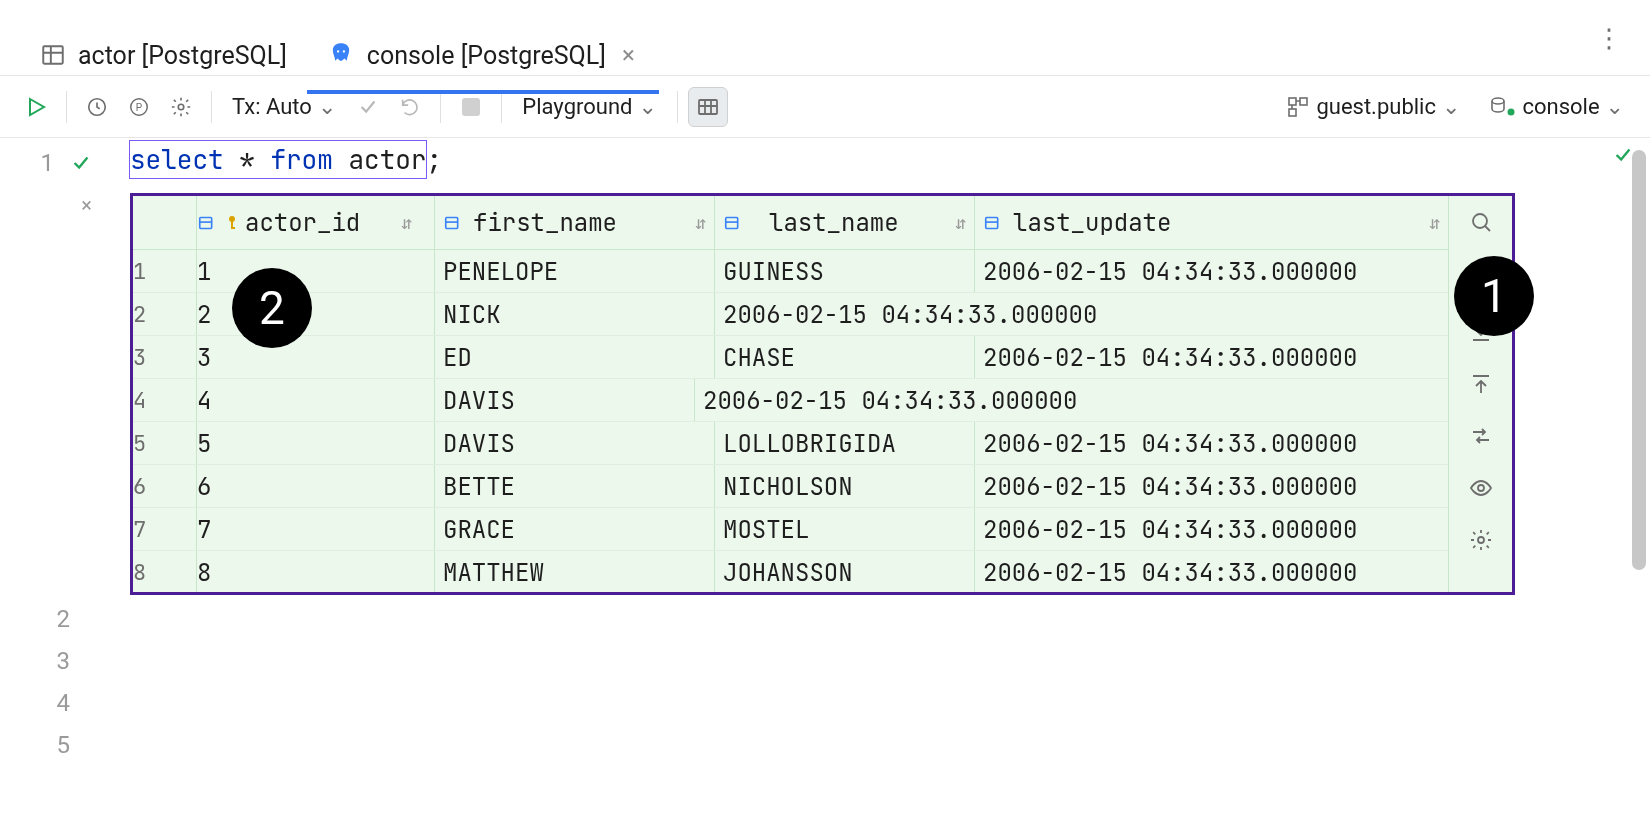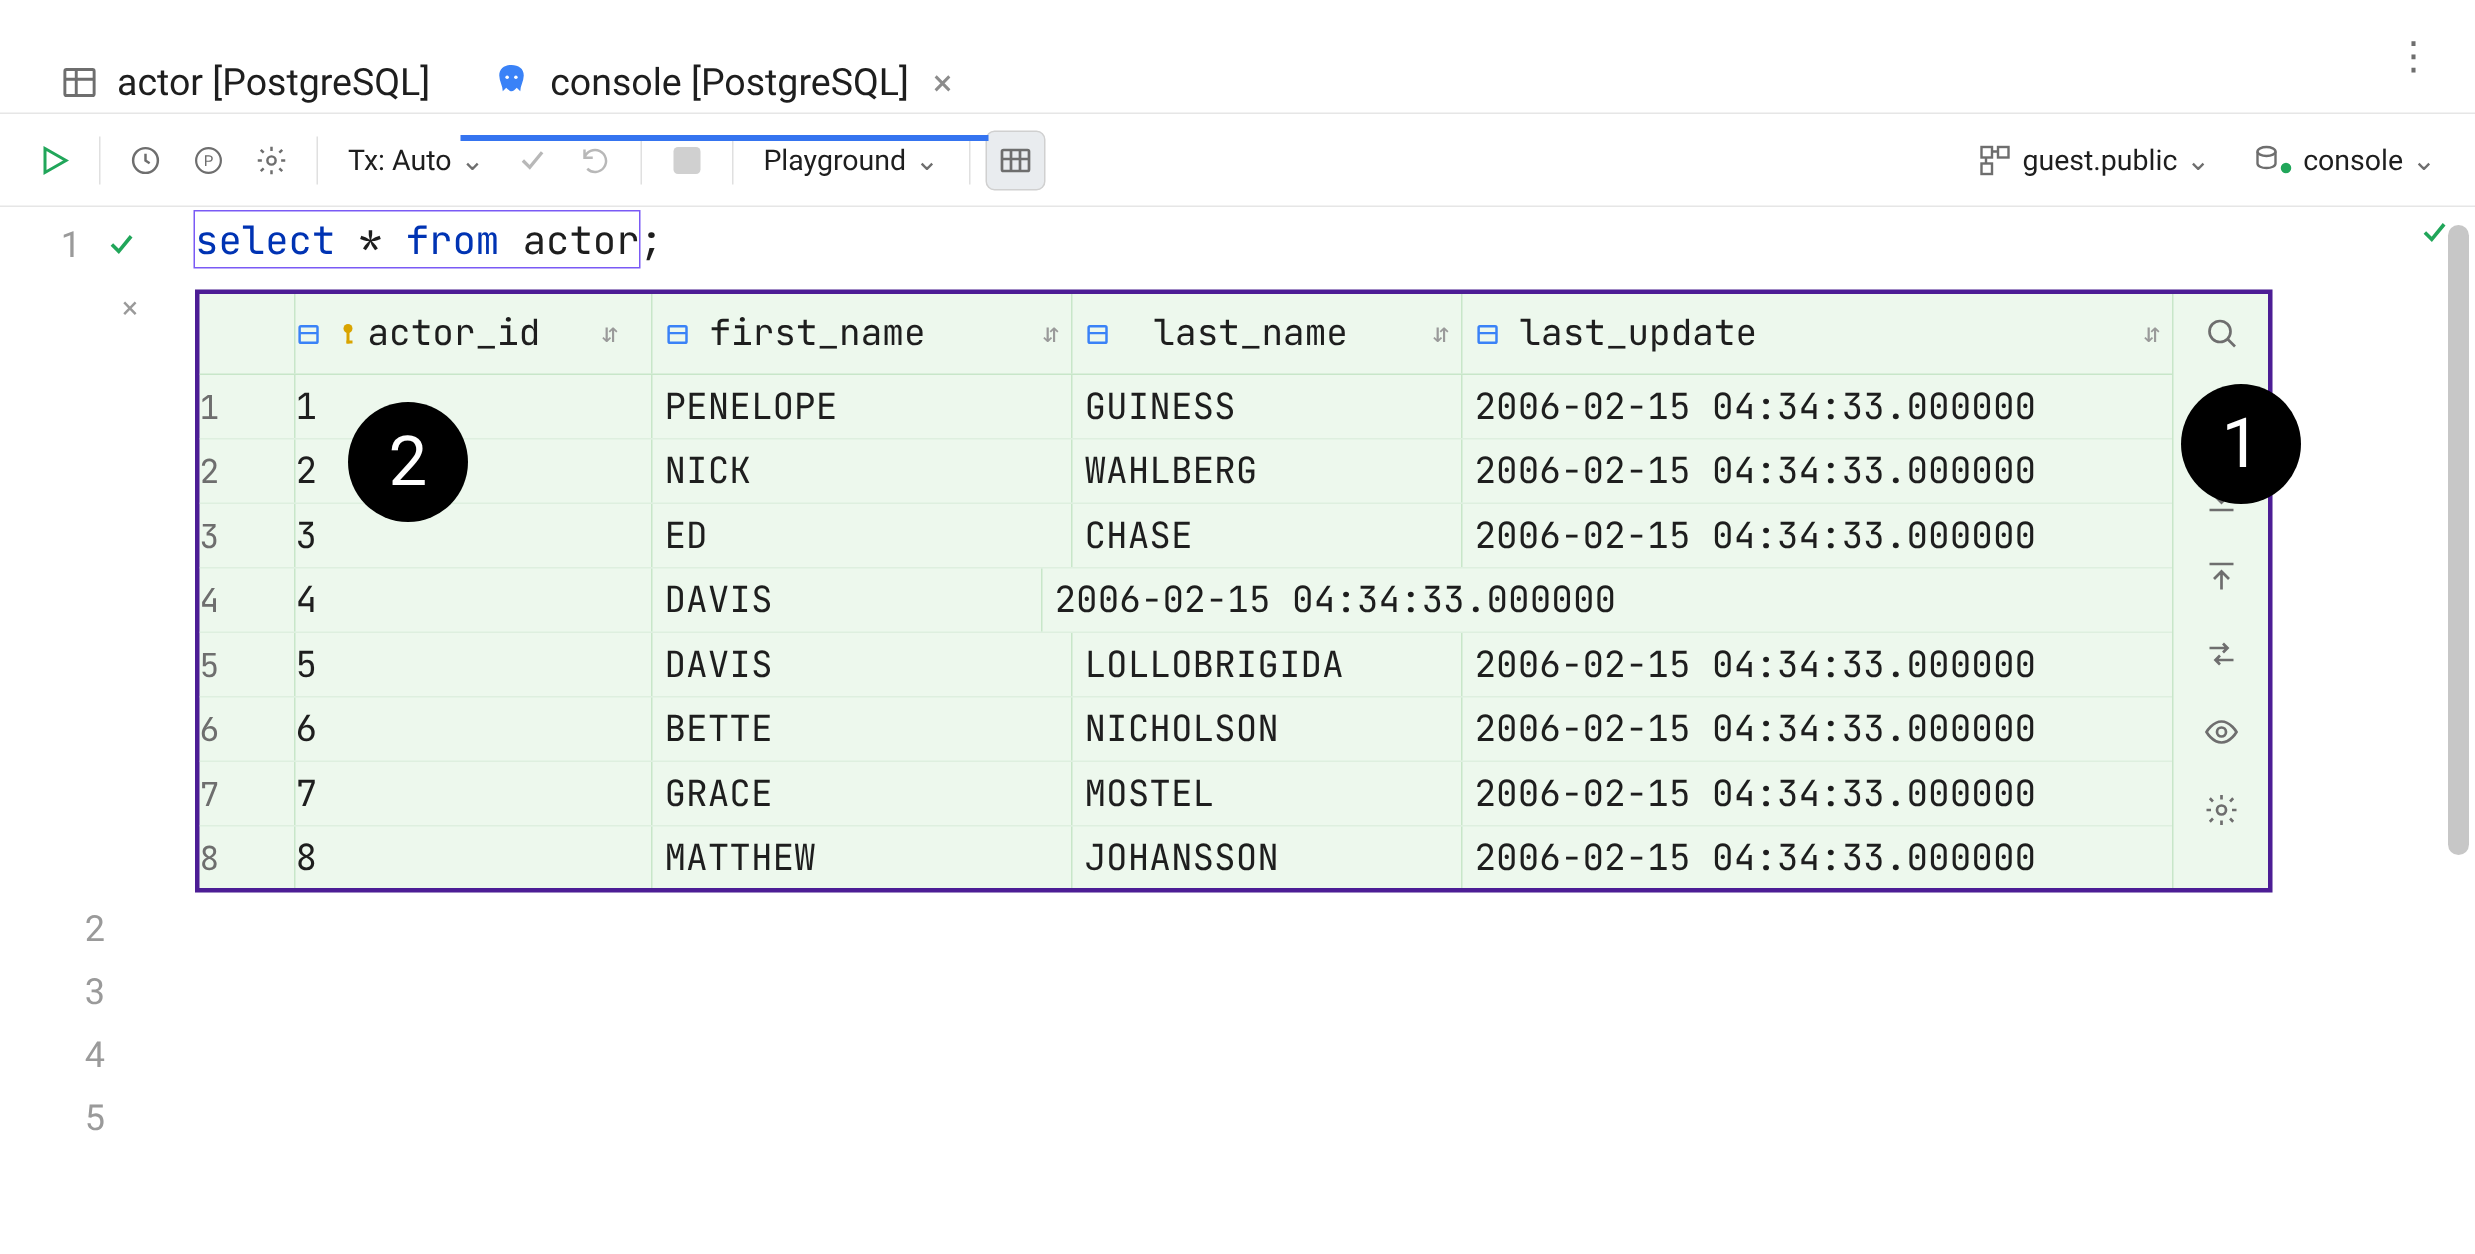--- a/index.html
+++ b/index.html
@@ -79,21 +79,21 @@
     .tb-sep {
       width: 1px;
       height: 32px;
       background: #e0e0e0;
       margin: 0 8px;
     }
     .tb-text {
       display: inline-flex;
       align-items: center;
       gap: 6px;
-      font-size: 19px;
+      font-size: 22px;
       padding: 0 10px;
       height: 40px;
       cursor: pointer;
       color: #1e1e1e;
     }
     .tb-text .chev { color: #6e6e6e; }
     .tb-btn.toggled {
       background: #e9ecef;
       border: 1px solid #d0d0d0;
     }
@@ -485,21 +485,20 @@
           <div class="col-rownum cell-divider">1</div>
           <div class="col-id cell-divider">1</div>
           <div class="col-fn cell-divider">PENELOPE</div>
           <div class="col-ln cell-divider">GUINESS</div>
           <div class="col-lu">2006-02-15 04:34:33.000000</div>
         </div>
         <div class="rt-row">
           <div class="col-rownum cell-divider">2</div>
           <div class="col-id cell-divider">2</div>
           <div class="col-fn cell-divider">NICK</div>
-          <div class="col-ln cell-divider">WAHLBERG</div>
           <div class="col-lu">2006-02-15 04:34:33.000000</div>
         </div>
         <div class="rt-row">
           <div class="col-rownum cell-divider">3</div>
           <div class="col-id cell-divider">3</div>
           <div class="col-fn cell-divider">ED</div>
           <div class="col-ln cell-divider">CHASE</div>
           <div class="col-lu">2006-02-15 04:34:33.000000</div>
         </div>
         <div class="rt-row">

